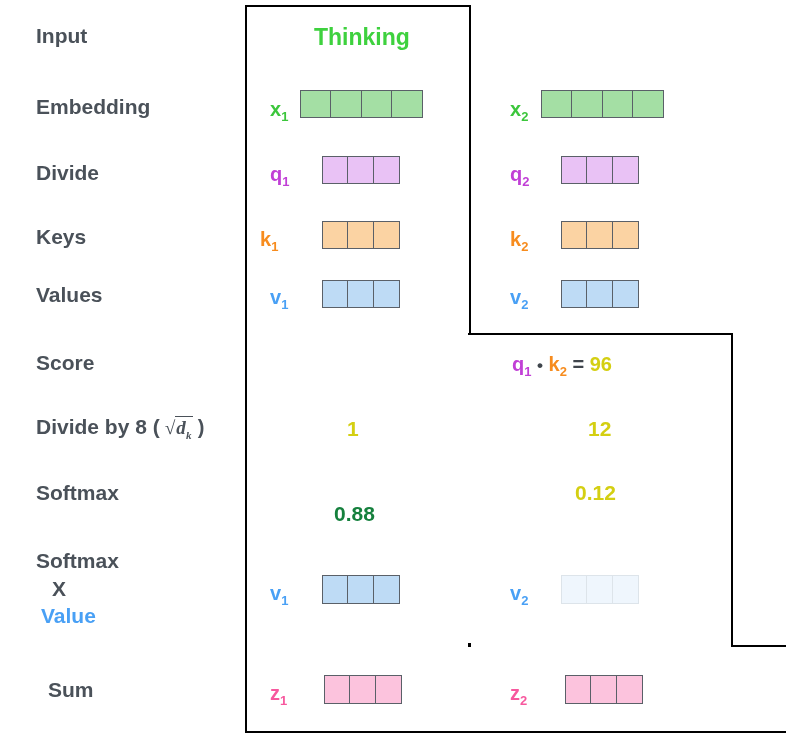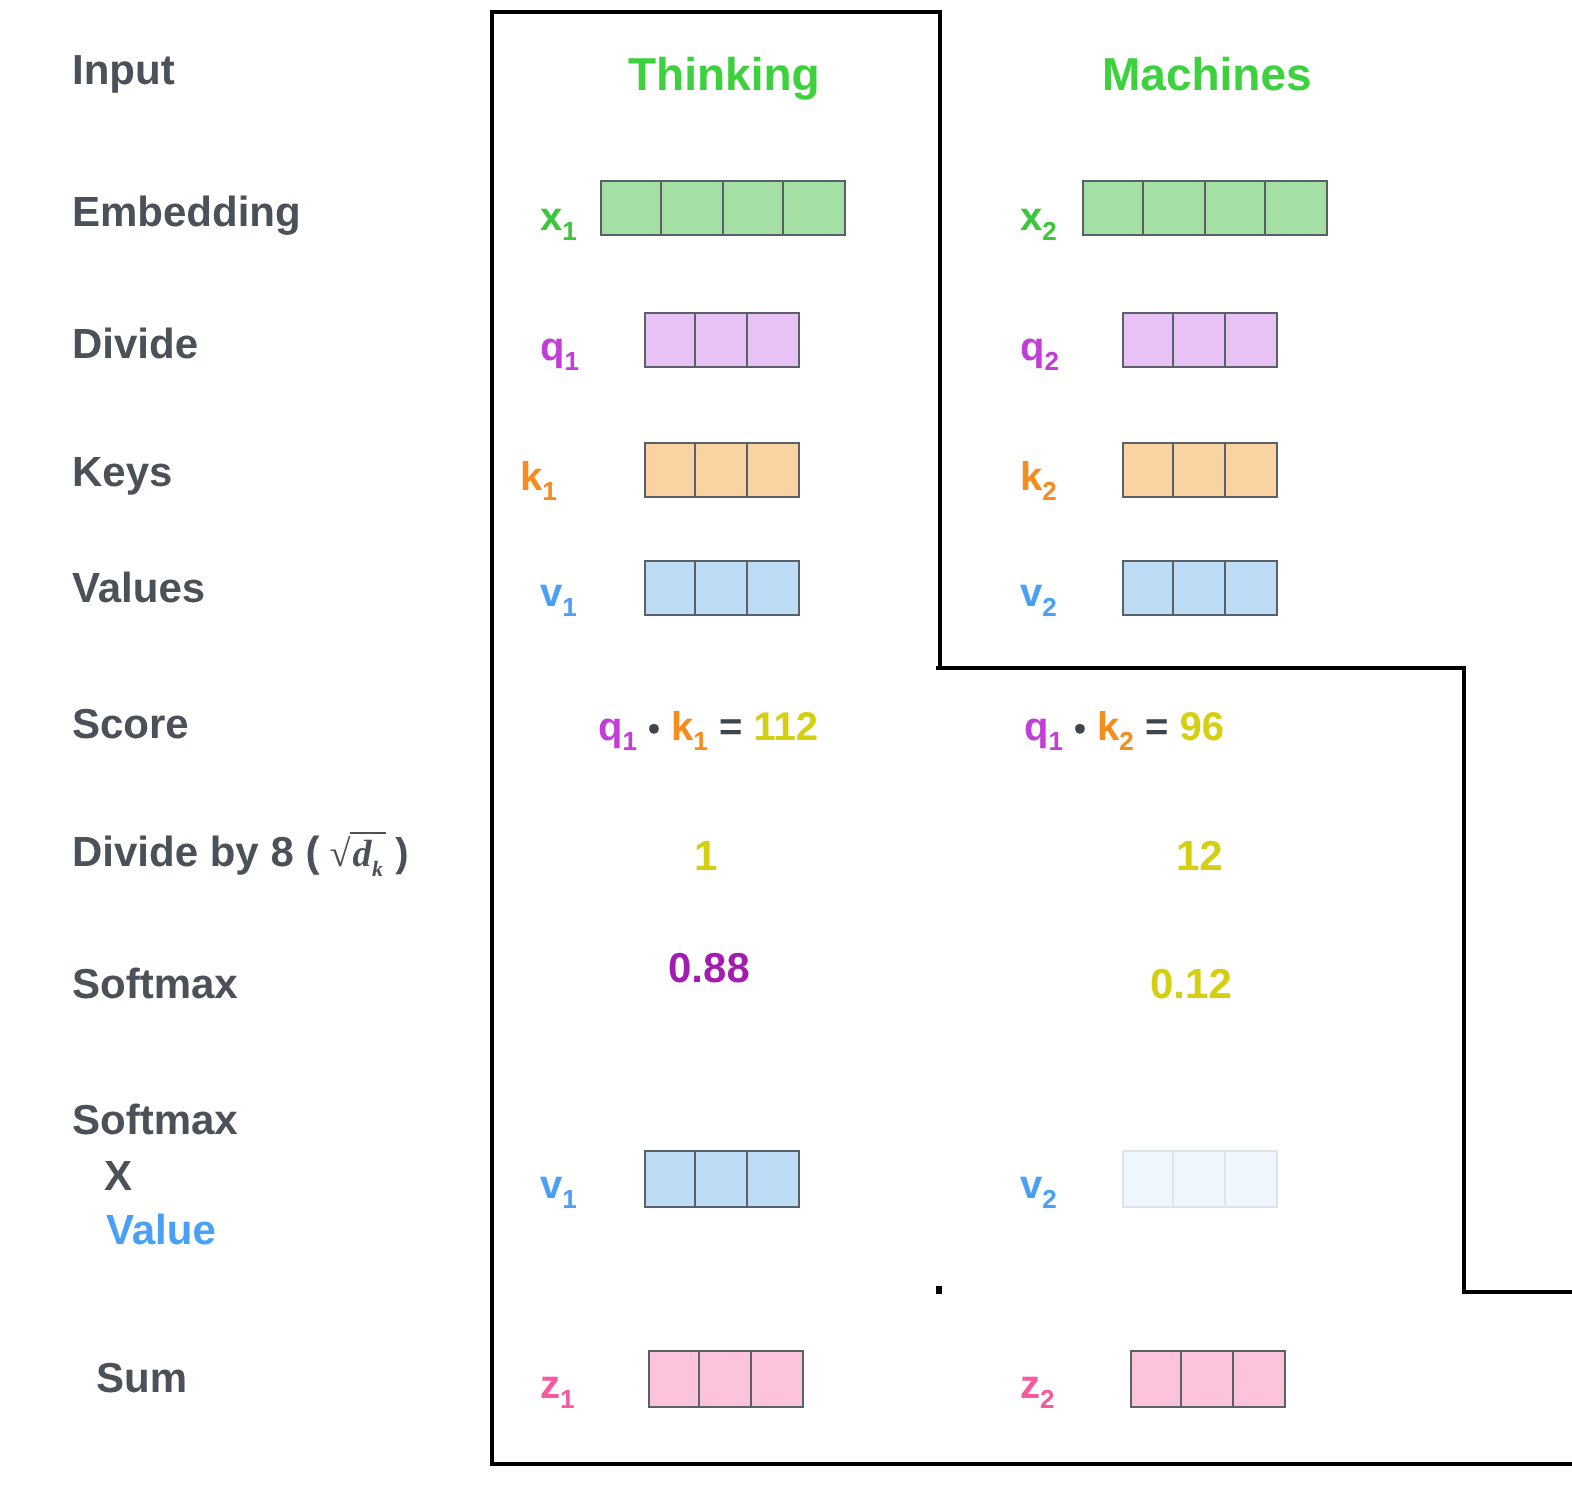--- a/index.html
+++ b/index.html
@@ -46,21 +46,21 @@
     left: 36px;
     color: #4a5159;
     font-size: 21px;
     line-height: 1.18;
     white-space: nowrap;
     font-family: "Liberation Sans", sans-serif;
     font-weight: bold;
   }
   .rowlabel.multiline { line-height: 1.32; }
   .rowlabel .sub-x { display: block; margin-left: 16px; }
-  .rowlabel .sub-value { display: block; margin-left: 17px; color: #49a0f5; }
+  .rowlabel .sub-value { display: block; margin-left: 5px; color: #49a0f5; }
   .mathparen { font-size: 20px; }
   .mathsqrt {
     font-family: "Liberation Serif", serif;
     font-style: italic;
     font-size: 19px;
     letter-spacing: 0.2px;
   }
   .mathsqrt .ovl {
     border-top: 1px solid #4a5159;
     padding: 0 1px;
@@ -139,21 +139,20 @@
 
   <div class="rowlabel multiline" style="top:547px">
     <span>Softmax</span>
     <span class="sub-x">X</span>
     <span class="sub-value">Value</span>
   </div>
 
   <div class="rowlabel" style="top:678px; left:48px">Sum</div>
 
   <div class="colheader" style="left:314px; top:24px">Thinking</div>
-  <div class="colheader" style="left:551px; top:24px">Machines</div>
 
   <div class="vtag" style="left:270px; top:98px; color:#3cc63c">
     <span>x</span><sub>1</sub>
   </div>
   <div class="vec" style="left:300px; top:90px">
     <div class="cell" style="width:32px;height:28px;background:#a4dfa4"></div>
     <div class="cell" style="width:32px;height:28px;background:#a4dfa4"></div>
     <div class="cell" style="width:32px;height:28px;background:#a4dfa4"></div>
     <div class="cell" style="width:32px;height:28px;background:#a4dfa4"></div>
   </div>
@@ -215,40 +214,33 @@
 
   <div class="vtag" style="left:510px; top:286px; color:#49a0f5">
     <span>v</span><sub>2</sub>
   </div>
   <div class="vec" style="left:561px; top:280px">
     <div class="cell" style="width:27px;height:28px;background:#bedbf5"></div>
     <div class="cell" style="width:27px;height:28px;background:#bedbf5"></div>
     <div class="cell" style="width:27px;height:28px;background:#bedbf5"></div>
   </div>
 
-  <div class="formula" style="left:299px; top:353px">
-    <span style="color:#c13fd6"><span>q</span><sub>1</sub></span>
-    <span class="dot">•</span>
-    <span style="color:#f78c1e"><span>k</span><sub>1</sub></span>
-    <span class="eq">=</span>
-    <span style="color:#d4cf12">112</span>
-  </div>
 
   <div class="formula" style="left:512px; top:353px">
     <span style="color:#c13fd6"><span>q</span><sub>1</sub></span>
     <span class="dot">•</span>
     <span style="color:#f78c1e"><span>k</span><sub>2</sub></span>
     <span class="eq">=</span>
     <span style="color:#d4cf12">96</span>
   </div>
 
   <div class="scalar" style="left:347px; top:417px; color:#d4cf12">1</div>
   <div class="scalar" style="left:588px; top:417px; color:#d4cf12">12</div>
 
-  <div class="scalar" style="left:334px; top:473px; color:#a21caf">0.88</div>
+  <div class="scalar" style="left:334px; top:502px; color:#15803d">0.88</div>
   <div class="scalar" style="left:575px; top:481px; color:#d4cf12">0.12</div>
 
   <div class="vtag" style="left:270px; top:582px; color:#49a0f5">
     <span>v</span><sub>1</sub>
   </div>
   <div class="vec" style="left:322px; top:575px">
     <div class="cell" style="width:27px;height:29px;background:#bedbf5"></div>
     <div class="cell" style="width:27px;height:29px;background:#bedbf5"></div>
     <div class="cell" style="width:27px;height:29px;background:#bedbf5"></div>
   </div>

